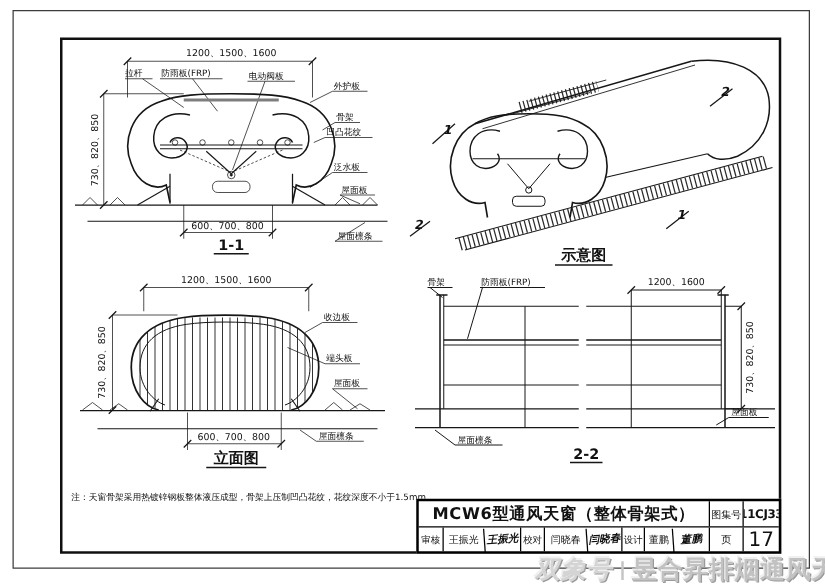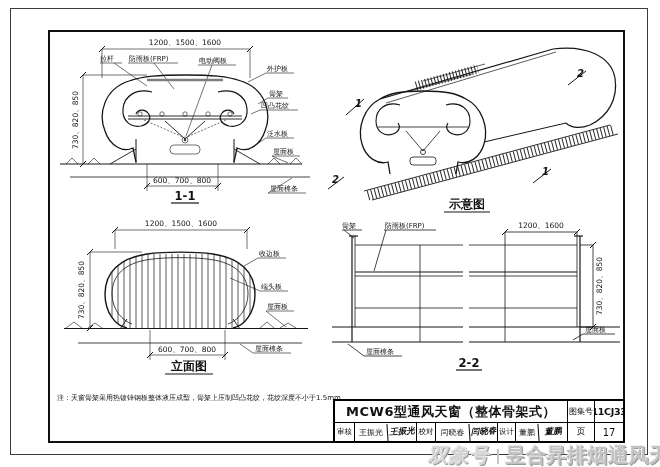--- a/index.html
+++ b/index.html
@@ -25,21 +25,21 @@
   .tb-cell{box-sizing:border-box;display:flex;align-items:center;justify-content:center;
     border-left:1px solid #000;overflow:hidden;white-space:nowrap}
   .tb-cell:first-child{border-left:none}
   .tb-title{width:232px;font-size:13px;font-weight:bold;letter-spacing:.5px}
   .tb-atlas-label{width:27px;font-size:8px}
   .tb-atlas-no{width:29px;font-size:9.5px;font-weight:bold;letter-spacing:-.3px}
   .c-lab{font-size:7.5px}
   .c-nam{font-size:8px}
   .c-sig{font-size:8.5px;font-style:italic;font-weight:bold;transform:rotate(-4deg)}
   .c-pg{font-size:8.5px}
-  .c-pgno{font-size:10px}
+  .c-pgno{font-size:16px}
   
   .watermark{position:absolute;left:428px;top:442px;white-space:nowrap;z-index:5;
     font-weight:bold;font-size:20px;letter-spacing:.5px;color:#c2c2c2;
     text-shadow:-1px -1px 0 #f0f0f0,1px 1px 0 #9a9a9a}
   .wm-brand{color:#d4d4d4;font-style:italic}
   .wm-div{display:inline-block;width:2px;height:15px;background:#c6c6c6;
     margin:0 7px;vertical-align:-2px}
   .lbl{font-size:7px}
   .dimt{font-size:7.5px}
   .cap{font-size:11.5px;font-weight:bold}

